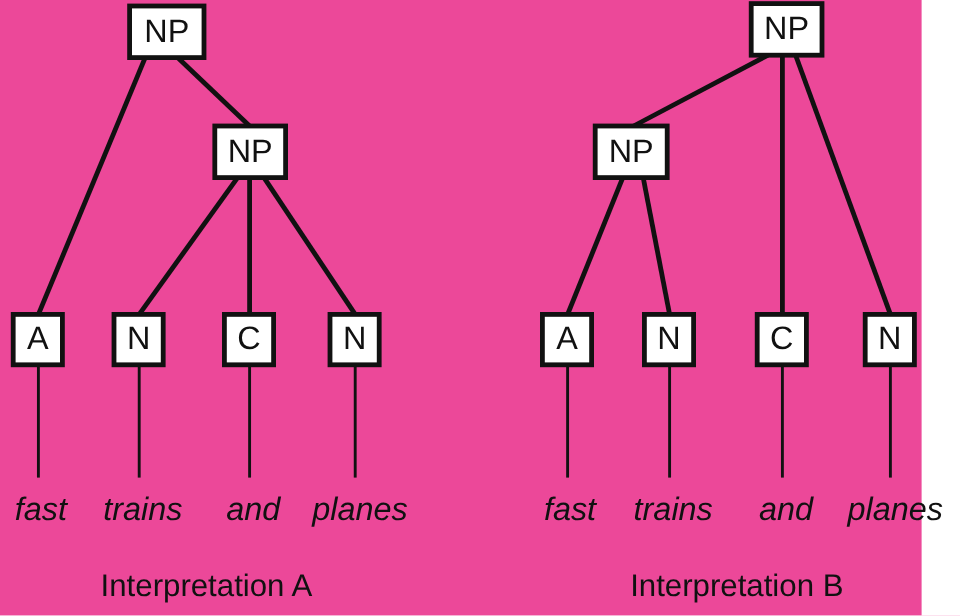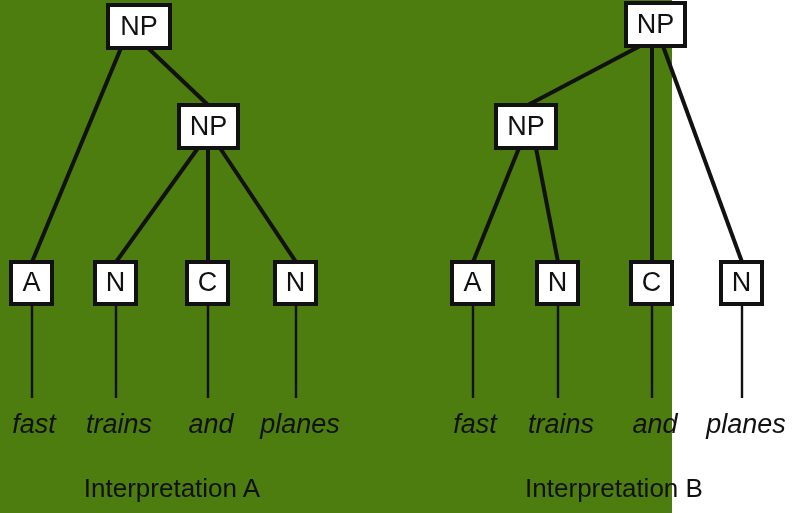--- a/index.html
+++ b/index.html
@@ -8,23 +8,23 @@
     background: #ffffff;
   }
   body {
     width: 800px;
     height: 513px;
     overflow: hidden;
     font-family: "Liberation Sans", sans-serif;
   }
   #figure {
     position: relative;
-    width: 672px;
+    width: 768px;
     height: 513px;
-    background: #4d7c0f;
+    background: #ec4899;
   }
   svg#tree-canvas {
     position: absolute;
     left: 0;
     top: 0;
     width: 800px;
     height: 513px;
     display: block;
   }
   .edge {

